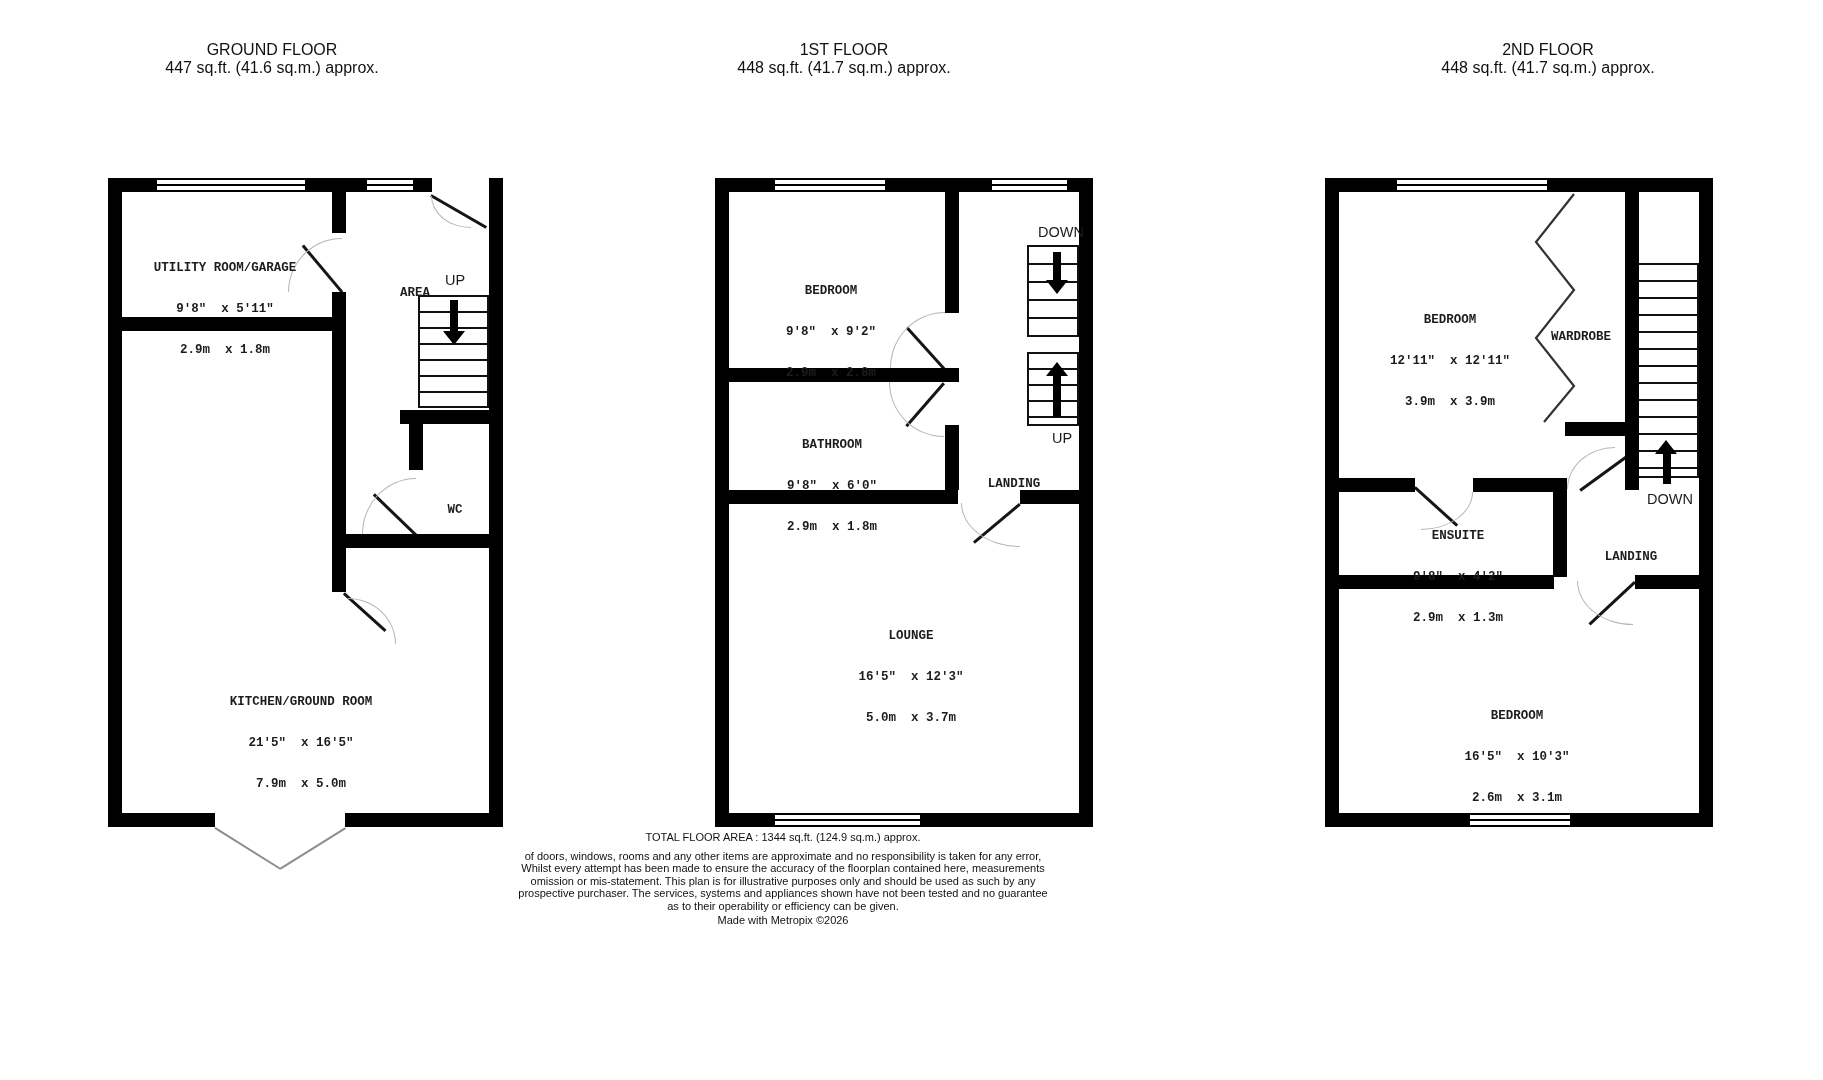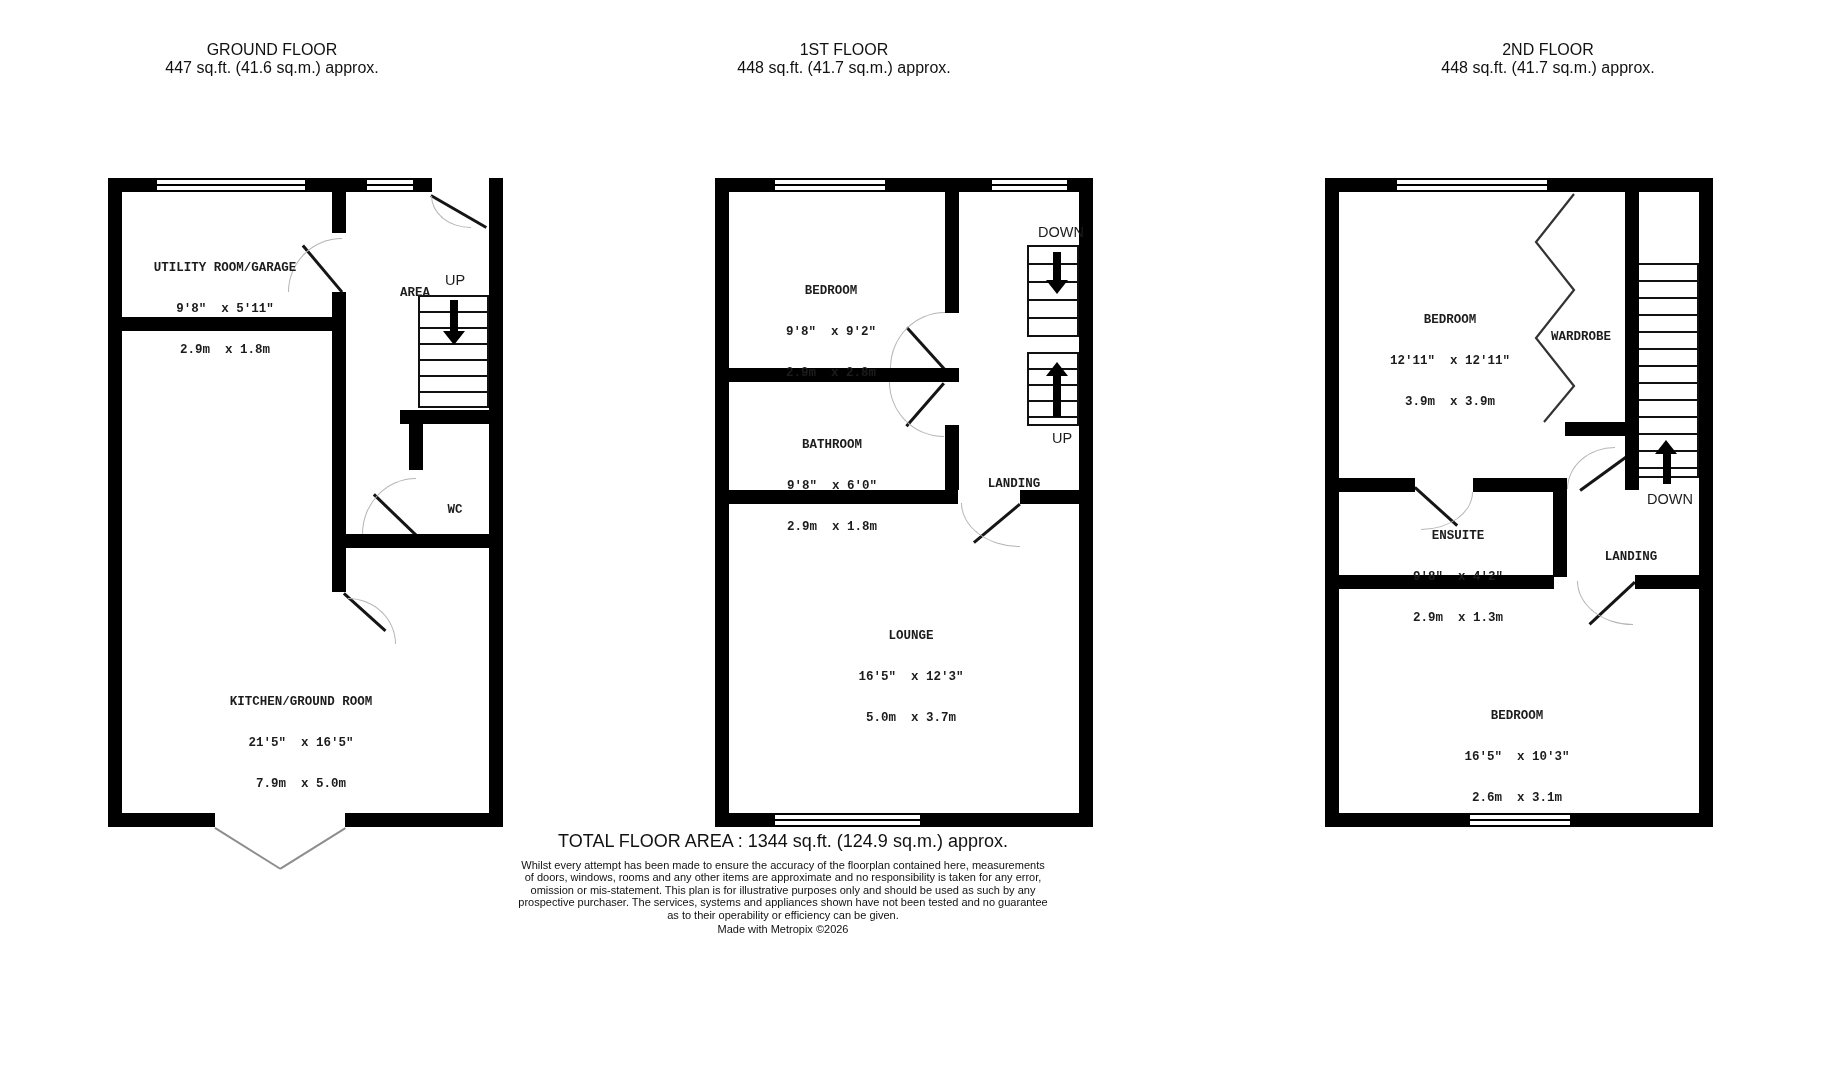--- a/index.html
+++ b/index.html
@@ -22,21 +22,21 @@
        font-size:12.5px;line-height:13.8px;white-space:pre;z-index:5;color:#1c1c1c;font-family:Liberation Mono, monospace;}
   .dir{position:absolute;transform:translateX(-50%);text-align:center;font-weight:400;
        font-size:14.5px;z-index:5;color:#1c1c1c;white-space:pre;}
   .title{position:absolute;text-align:center;font-size:16px;line-height:17.5px;font-weight:400;color:#111;z-index:5;}
   .shaft{position:absolute;background:#000;z-index:6;}
   .head-down{position:absolute;width:0;height:0;border-left:11px solid transparent;
              border-right:11px solid transparent;border-top:14px solid #000;z-index:6;}
   .head-up{position:absolute;width:0;height:0;border-left:11px solid transparent;
            border-right:11px solid transparent;border-bottom:14px solid #000;z-index:6;}
   .footer{position:absolute;left:283px;top:831px;width:1000px;text-align:center;z-index:5;color:#111;}
-  .footer .total{font-size:18px;margin-bottom:7px;}
+  .footer .total{font-size:11px;margin-bottom:7px;}
   .footer .disc{font-size:11px;line-height:12.4px;}
   .footer .credit{font-size:11px;margin-top:2px;}
   svg.zig{position:absolute;z-index:2;}
 </style>
 </head>
 <body>
 
 <div id="canvas">
 
   <div class="title" style="left:112px;top:41px;width:320px;">
@@ -222,21 +222,21 @@
     </div>
     <div class="lbl" style="left:1517px;top:682px;">
       <div>BEDROOM</div>
       <div>16'5"  x 10'3"</div>
       <div>2.6m  x 3.1m</div>
     </div>
   </div>
 
   <div class="footer">
     <div class="total">TOTAL FLOOR AREA : 1344 sq.ft. (124.9 sq.m.) approx.</div>
+    <div class="disc">of doors, windows, rooms and any other items are approximate and no responsibility is taken for any error,</div>
     <div class="disc">Whilst every attempt has been made to ensure the accuracy of the floorplan contained here, measurements</div>
-    <div class="disc">of doors, windows, rooms and any other items are approximate and no responsibility is taken for any error,</div>
     <div class="disc">omission or mis-statement. This plan is for illustrative purposes only and should be used as such by any</div>
     <div class="disc">prospective purchaser. The services, systems and appliances shown have not been tested and no guarantee</div>
     <div class="disc">as to their operability or efficiency can be given.</div>
     <div class="credit">Made with Metropix ©2026</div>
   </div>
 
 </div>
 
 </body></html>

